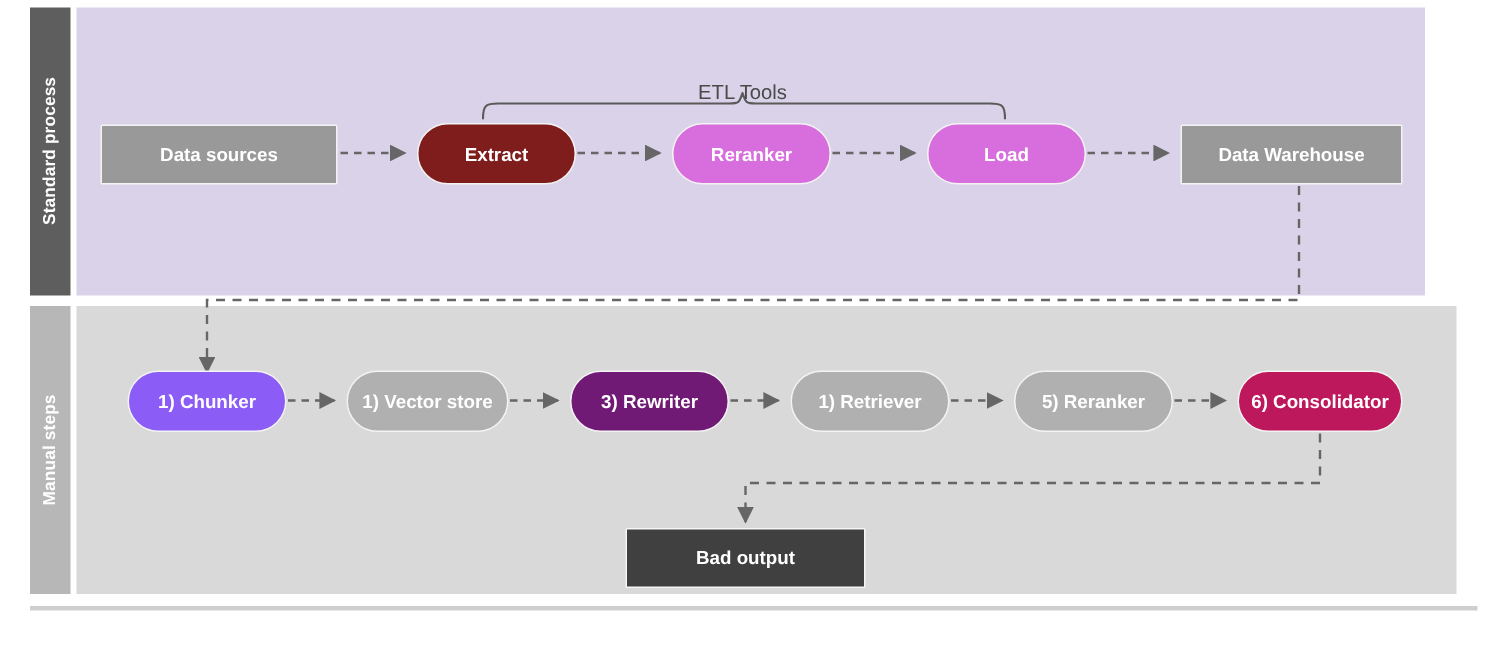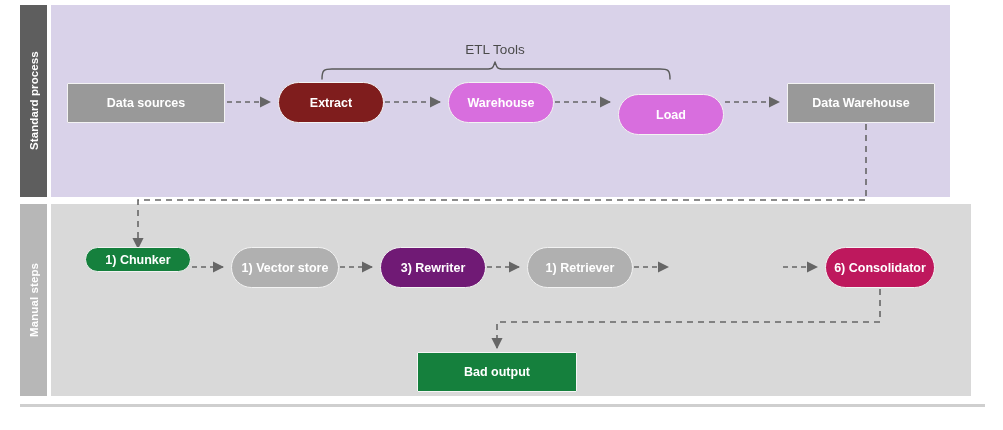--- a/index.html
+++ b/index.html
@@ -167,60 +167,63 @@
 
     <path d="M 192 267 L 223 267" fill="none" stroke="#666666" stroke-width="1.6" stroke-dasharray="5,4" marker-end="url(#arrow)"></path>
     <path d="M 340 267 L 372 267" fill="none" stroke="#666666" stroke-width="1.6" stroke-dasharray="5,4" marker-end="url(#arrow)"></path>
     <path d="M 487 267 L 519 267" fill="none" stroke="#666666" stroke-width="1.6" stroke-dasharray="5,4" marker-end="url(#arrow)"></path>
     <path d="M 634 267 L 668 267" fill="none" stroke="#666666" stroke-width="1.6" stroke-dasharray="5,4" marker-end="url(#arrow)"></path>
     <path d="M 783 267 L 817 267" fill="none" stroke="#666666" stroke-width="1.6" stroke-dasharray="5,4" marker-end="url(#arrow)"></path>
 
     <path d="M 880 289 L 880 322 L 497 322 L 497 348" fill="none" stroke="#666666" stroke-width="1.6" stroke-dasharray="6,5" marker-end="url(#arrow)"></path>
   </svg>
 
-  <div id="etl-bracket-label" style="color: rgb(74, 74, 74);">ETL Tools</div>
+  <div id="etl-bracket-label" style="color: rgb(74, 74, 74); margin-top: 12px;">ETL Tools</div>
 
   <div class="node rect" style="left: 67px; top: 83px; width: 158px; height: 40px; background: rgb(153, 153, 153);">
     <span>Data sources</span>
   </div>
 
   <div class="node pill pill-etl" style="left: 278px; top: 82px; width: 106px; height: 41px; background: #7f1d1d;">
     <span>Extract</span>
   </div>
 
   <div class="node pill pill-etl" style="left: 448px; top: 82px; width: 106px; height: 41px; background: rgb(216, 110, 222);">
-    <span>Warehouse</span>
-  </div>
-
-  <div class="node pill pill-etl" style="left: 618px; top: 82px; width: 106px; height: 41px; background: rgb(216, 110, 222); margin-top: 12px;">
+    <span>Reranker</span>
+  </div>
+
+  <div class="node pill pill-etl" style="left: 618px; top: 82px; width: 106px; height: 41px; background: rgb(216, 110, 222);">
     <span>Load</span>
   </div>
 
   <div class="node rect" style="left: 787px; top: 83px; width: 148px; height: 40px; background: rgb(153, 153, 153);">
     <span>Data Warehouse</span>
   </div>
 
-  <div class="node pill pill-gray" style="left: 85px; top: 247px; width: 106px; height: 25px; background: #15803d;">
+  <div class="node pill pill-gray" style="left: 85px; top: 247px; width: 106px; height: 41px; background: #8b5cf6;">
     <span>1) Chunker</span>
   </div>
 
   <div class="node pill pill-gray" style="left: 231px; top: 247px; width: 108px; height: 41px; background: rgb(176, 176, 176);">
     <span>1) Vector store</span>
   </div>
 
   <div class="node pill pill-gray" style="left: 380px; top: 247px; width: 106px; height: 41px; background: #701a75;">
     <span>3) Rewriter</span>
   </div>
 
   <div class="node pill pill-gray" style="left: 527px; top: 247px; width: 106px; height: 41px; background: rgb(176, 176, 176);">
     <span>1) Retriever</span>
   </div>
 
+  <div class="node pill pill-gray" style="left: 676px; top: 247px; width: 106px; height: 41px; background: rgb(176, 176, 176);">
+    <span>5) Reranker</span>
+  </div>
 
   <div class="node pill pill-gray" style="left: 825px; top: 247px; width: 110px; height: 41px; background: #be185d;">
     <span>6) Consolidator</span>
   </div>
 
-  <div class="node output" style="left: 417px; top: 352px; width: 160px; height: 40px; background: #15803d;">
+  <div class="node output" style="left: 417px; top: 352px; width: 160px; height: 40px; background: #404040;">
     <span>Bad output</span>
   </div>
 
 </div>
 
 </body></html>

